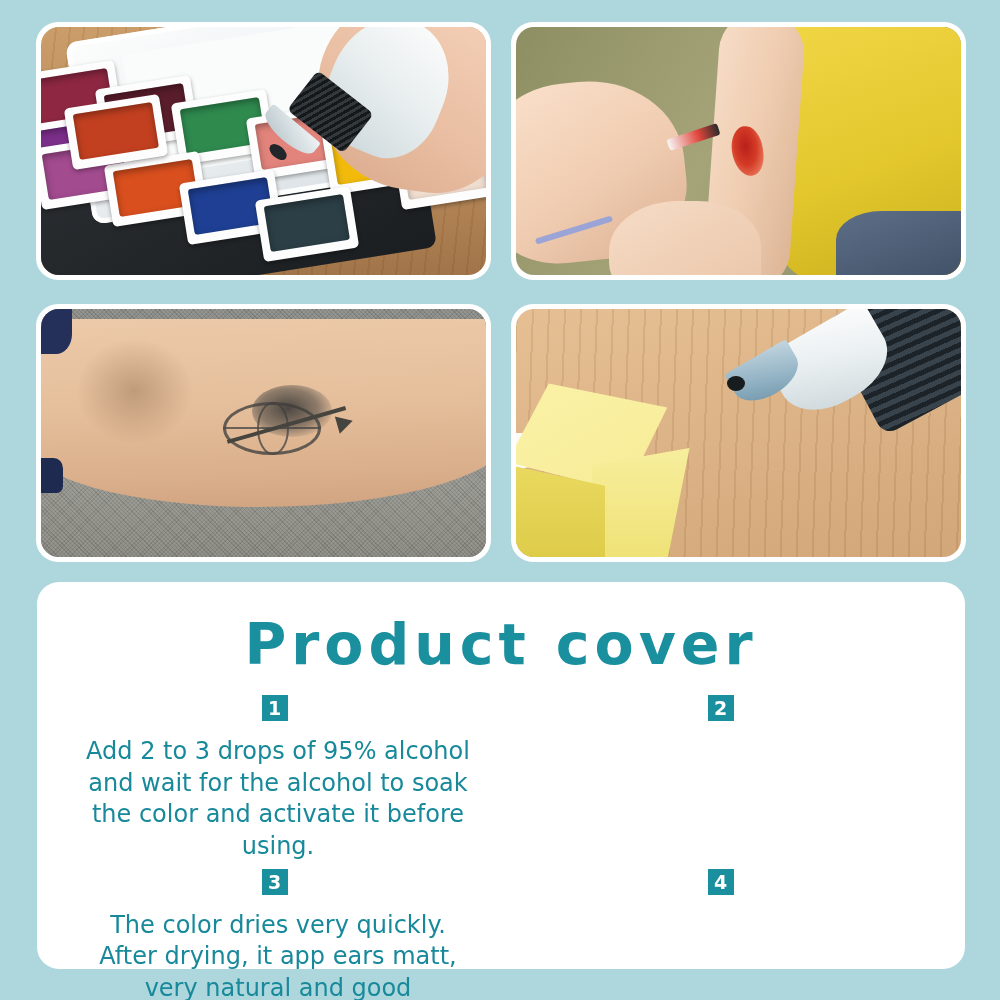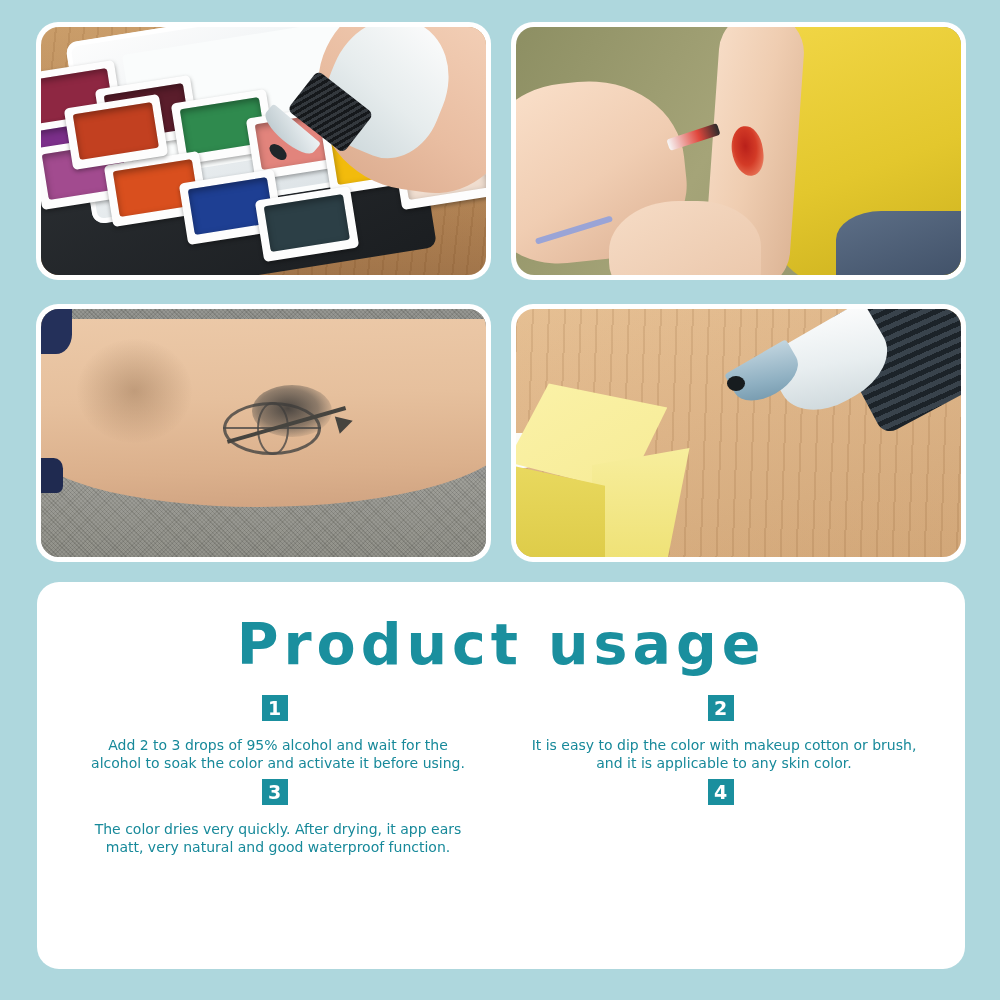--- a/index.html
+++ b/index.html
@@ -400,21 +400,21 @@
   .badge .sq-outline {
     position: absolute;
     left: 7px; top: 6px;
     width: 25px; height: 25px;
     border: 2px solid #1a8f9e;
     z-index: -1;
   }
 
   .step-text {
     color: #17899a;
-    font-size: 14px;
+    font-size: 24px;
     line-height: 1.32;
     font-weight: normal;
     padding: 0 16px;
     font-family: "DejaVu Sans", sans-serif;
   }
 
   .step-1 .step-text, .step-3 .step-text { padding: 0 22px; }
   .step-2 .step-text { padding: 0 20px; }
   .step-4 .step-text { padding: 0 14px; }
 </style>
@@ -498,38 +498,37 @@
         <div class="bottle-neck"></div>
         <div class="bottle-tip"></div>
         <div class="tip-hole"></div>
       </div>
     </div>
 
   </div>
 
   <div class="usage-panel">
 
-    <div class="usage-title">Product usage</div>
+    <div class="usage-title">Product cover</div>
 
     <div class="steps">
 
       <div class="step step-1">
         <div class="badge">
           <div class="sq-outline"></div>
           <div class="sq-fill">1</div>
         </div>
         <div class="step-text">Add 2 to 3 drops of 95% alcohol and wait for the alcohol to soak the color and activate it before using.</div>
       </div>
 
       <div class="step step-2">
         <div class="badge">
           <div class="sq-outline"></div>
           <div class="sq-fill">2</div>
         </div>
-        <div class="step-text">It is easy to dip the color with makeup cotton or brush, and it is applicable to any skin color.</div>
       </div>
 
       <div class="step step-3">
         <div class="badge">
           <div class="sq-outline"></div>
           <div class="sq-fill">3</div>
         </div>
         <div class="step-text">The color dries very quickly. After drying, it app ears matt, very natural and good waterproof function.</div>
       </div>
 

